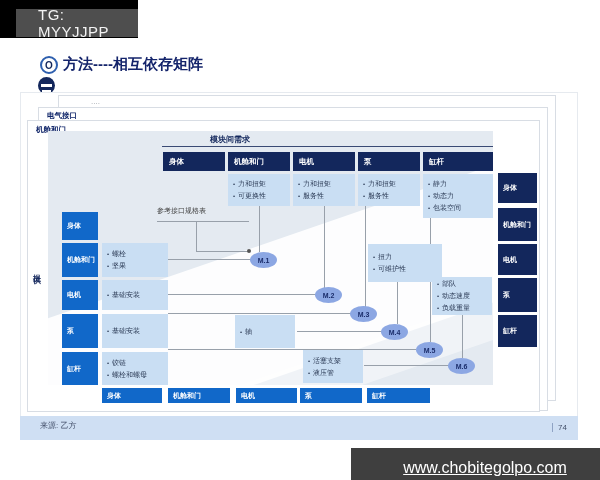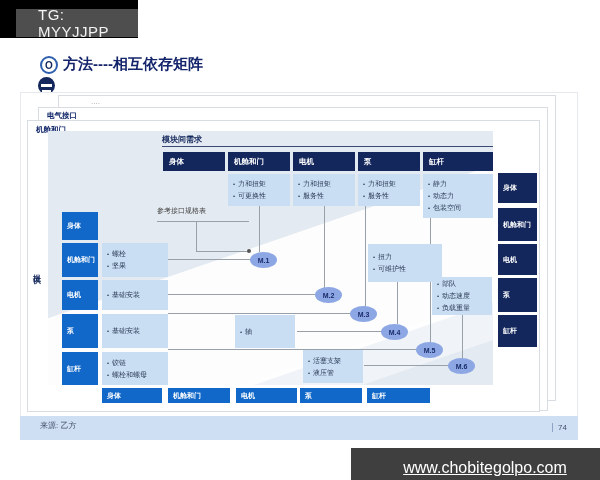--- a/index.html
+++ b/index.html
@@ -18,21 +18,21 @@
   .minus-icon::before{content:"";position:absolute;left:3px;top:7px;width:11px;height:3px;background:#fff;}
   .minus-icon::after{content:"";position:absolute;left:4px;top:13px;width:9px;height:1.5px;background:#fff;}
   
   .sheet{background:#fff;border:1px solid #d8dde4;box-sizing:border-box;}
   .sheet-label{font-size:7.5px;font-weight:bold;color:#13286b;white-space:nowrap;}
   .dots-label{font-size:8px;color:#9aa0a8;line-height:4px;}
   
   .panel{background:#e4eaf1;overflow:hidden;}
   .panel .swoosh{position:absolute;left:-70px;top:105px;width:640px;height:130px;background:rgba(255,255,255,.9);transform:rotate(-19deg);}
   .panel .swoosh2{position:absolute;left:-70px;top:235px;width:640px;height:40px;background:rgba(255,255,255,.45);transform:rotate(-19deg);}
-  .axis-label{font-size:8px;font-weight:bold;color:#13275c;white-space:nowrap;}
+  .axis-label{font-size:8px;font-weight:bold;color:#13275c;white-space:nowrap;margin-left:48px;}
   .axis-rule{background:#3a4a74;height:1px;}
   .vlabel{writing-mode:vertical-rl;font-size:8px;font-weight:bold;color:#13275c;letter-spacing:2px;}
   .hdr-navy{background:#13275c;color:#fff;font-weight:bold;font-size:7.5px;
             display:flex;align-items:center;padding-left:6px;box-sizing:border-box;white-space:nowrap;}
   .box-blue{background:#1168c9;color:#fff;font-weight:bold;font-size:7px;
             display:flex;align-items:center;padding-left:5px;box-sizing:border-box;white-space:nowrap;}
   .cell{background:#c9def3;display:flex;flex-direction:column;justify-content:center;
         padding:2px 2px 2px 5px;box-sizing:border-box;}
   .cell .b{font-size:7px;line-height:11px;color:#2b3a55;white-space:nowrap;}
   .cell .b::before{content:"•";margin-right:3px;font-size:6px;color:#2b3a55;}

